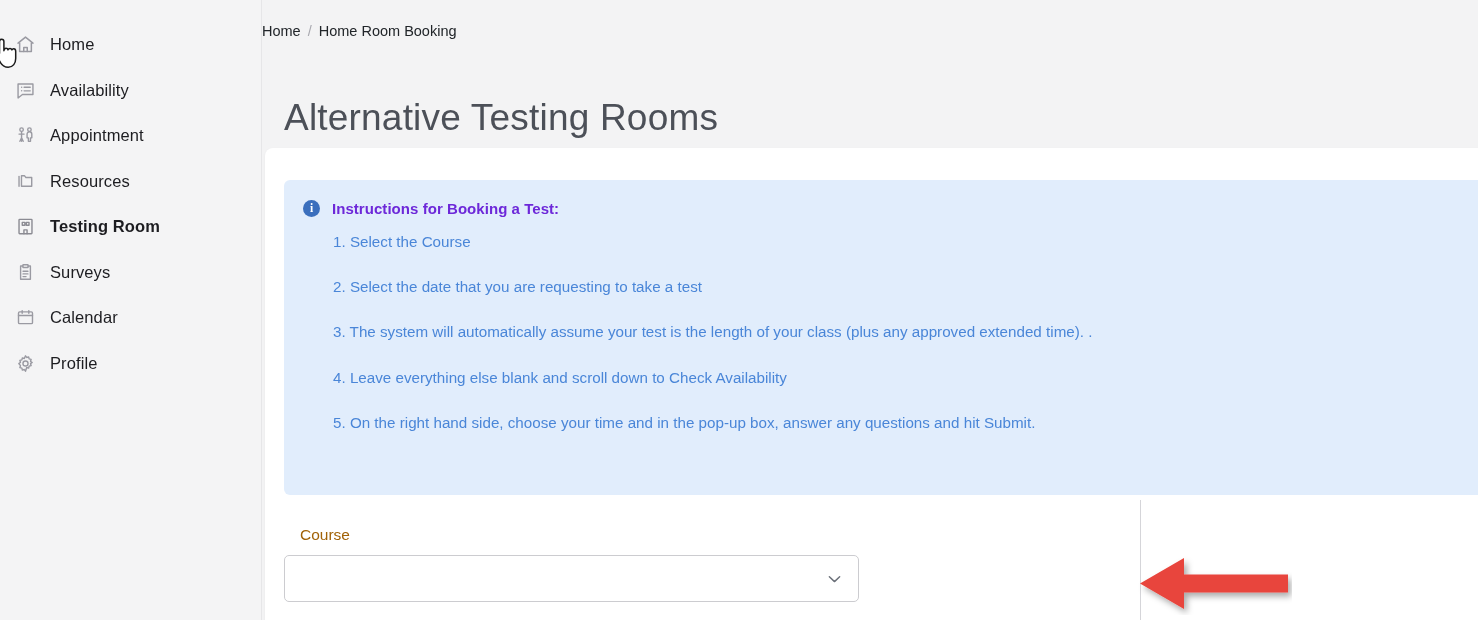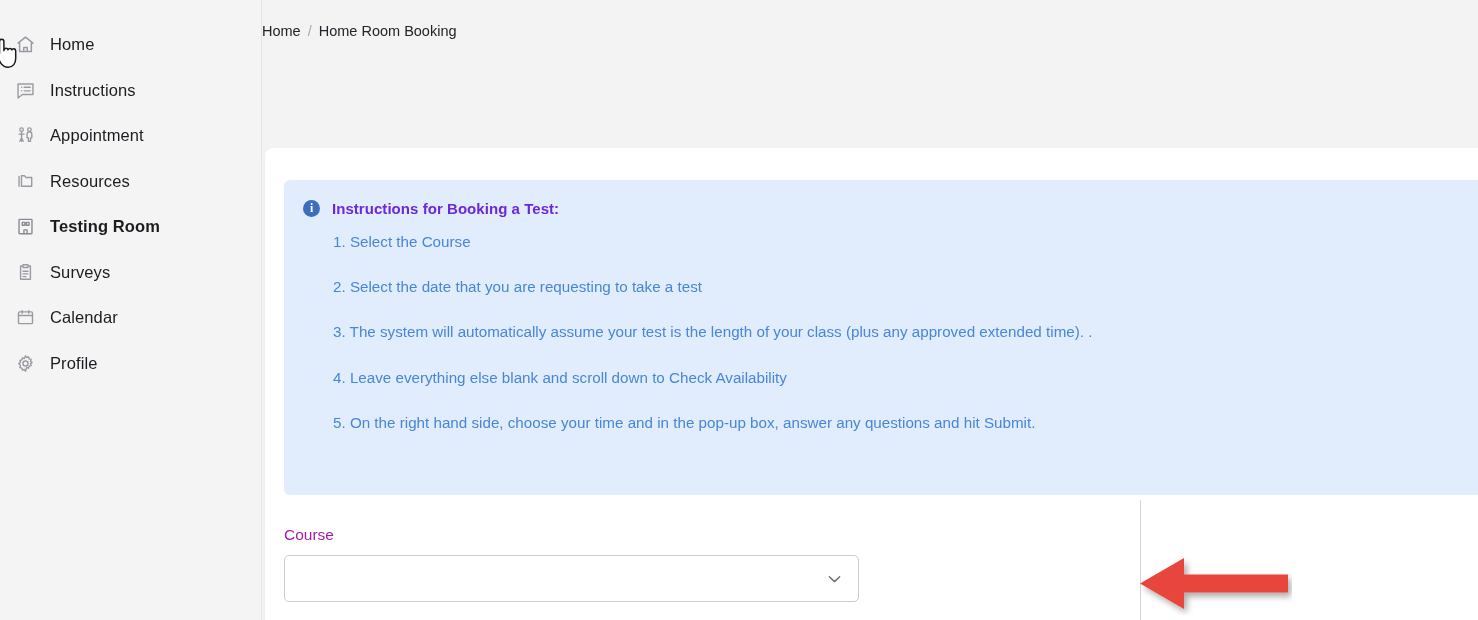--- a/index.html
+++ b/index.html
@@ -148,23 +148,24 @@
     background: #d5d5d9;
   }
 
   .field {
     position: absolute;
     left: 19px; top: 378px;
     width: 575px;
   }
   .field-label {
     font-size: 15.5px;
-    color: #a21caf;
+    color: #a16207;
     margin-bottom: 11px;
     display: block;
+    margin-left: 16px;
   }
   .select-box {
     position: relative;
     width: 575px;
     height: 47px;
     background: #fff;
     border: 1px solid #ccccd0;
     border-radius: 5px;
     cursor: pointer;
   }
@@ -211,21 +212,21 @@
 
     <div class="nav-item">
       <span class="nav-icon">
         <svg width="21" height="21" viewBox="0 0 24 24" fill="none" stroke="currentColor" stroke-width="1.6" stroke-linecap="round" stroke-linejoin="round">
           <path d="M3.5 4.5h17v12h-12l-5 4z"></path>
           <circle cx="7.6" cy="8.2" r=".85" fill="currentColor" stroke="none"></circle>
           <circle cx="7.6" cy="12.4" r=".85" fill="currentColor" stroke="none"></circle>
           <path d="M10.4 8.2h7M10.4 12.4h7"></path>
         </svg>
       </span>
-      <span class="nav-label">Instructions</span>
+      <span class="nav-label">Availability</span>
     </div>
 
     <div class="nav-item">
       <span class="nav-icon">
         <svg width="21" height="21" viewBox="0 0 24 24" fill="none" stroke="currentColor" stroke-width="1.6" stroke-linecap="round" stroke-linejoin="round">
           <circle cx="7.5" cy="5.3" r="2"></circle>
           <path d="M7.5 7.6v11M4.6 10.4h5.8M5.6 18.6l1.9-4 1.9 4"></path>
           <circle cx="16.5" cy="5.3" r="2"></circle>
           <path d="M13.8 10.6c0-1.7 1.2-2.9 2.7-2.9s2.7 1.2 2.7 2.9v4.1h-1.5v4h-2.4v-4h-1.5z"></path>
         </svg>
@@ -295,20 +296,21 @@
   </nav>
 
   <main class="main">
 
     <div class="breadcrumb">
       <a class="crumb" href="#">Home</a>
       <span class="crumb-sep">/</span>
       <span class="crumb">Home Room Booking</span>
     </div>
 
+    <h1 class="page-title">Alternative Testing Rooms</h1>
 
     <section class="card">
 
       <div class="alert">
         <div class="alert-head">
           <span class="info-icon">i</span>
           <span class="alert-title">Instructions for Booking a Test:</span>
         </div>
         <div class="alert-step">1. Select the Course</div>
         <div class="alert-step">2. Select the date that you are requesting to take a test</div>

